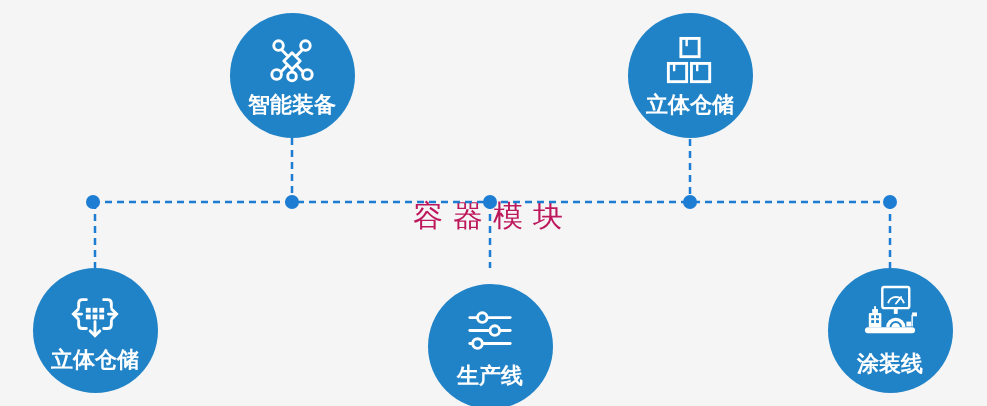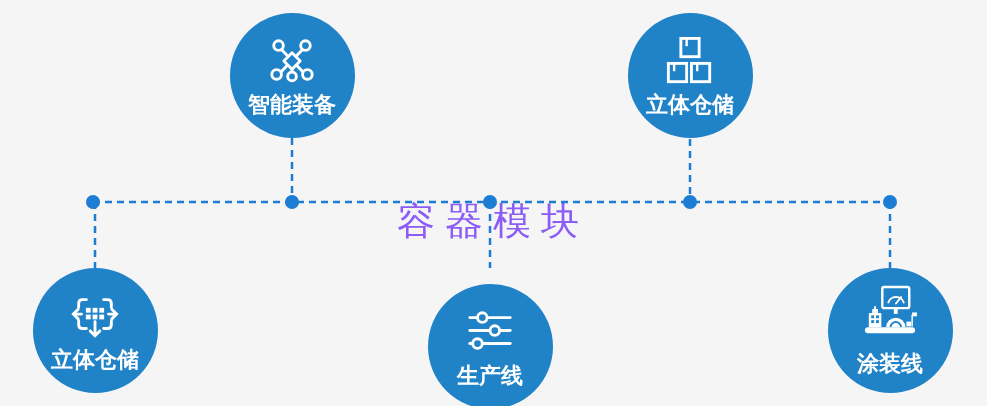--- a/index.html
+++ b/index.html
@@ -13,23 +13,23 @@
     width: 987px;
     height: 406px;
     background: #f5f5f6;
     overflow: hidden;
   }
   .watermark {
     position: absolute;
     left: 493px;
     top: 196px;
     transform: translateX(-50%);
-    font-size: 38px;
+    font-size: 30px;
     letter-spacing: 10px;
-    color: #8b5cf6;
+    color: #be185d;
     font-weight: 400;
     white-space: nowrap;
     z-index: 1;
     user-select: none;
   }
   .connectors {
     position: absolute;
     left: 0;
     top: 0;
     z-index: 2;

